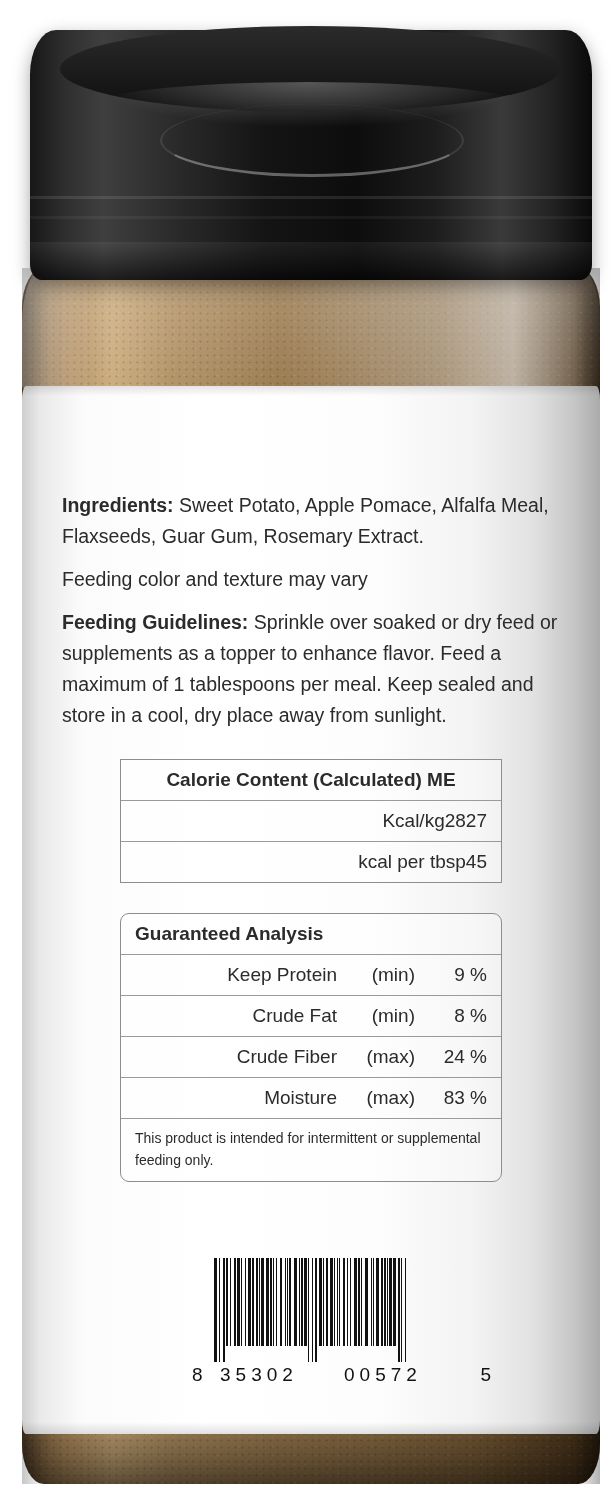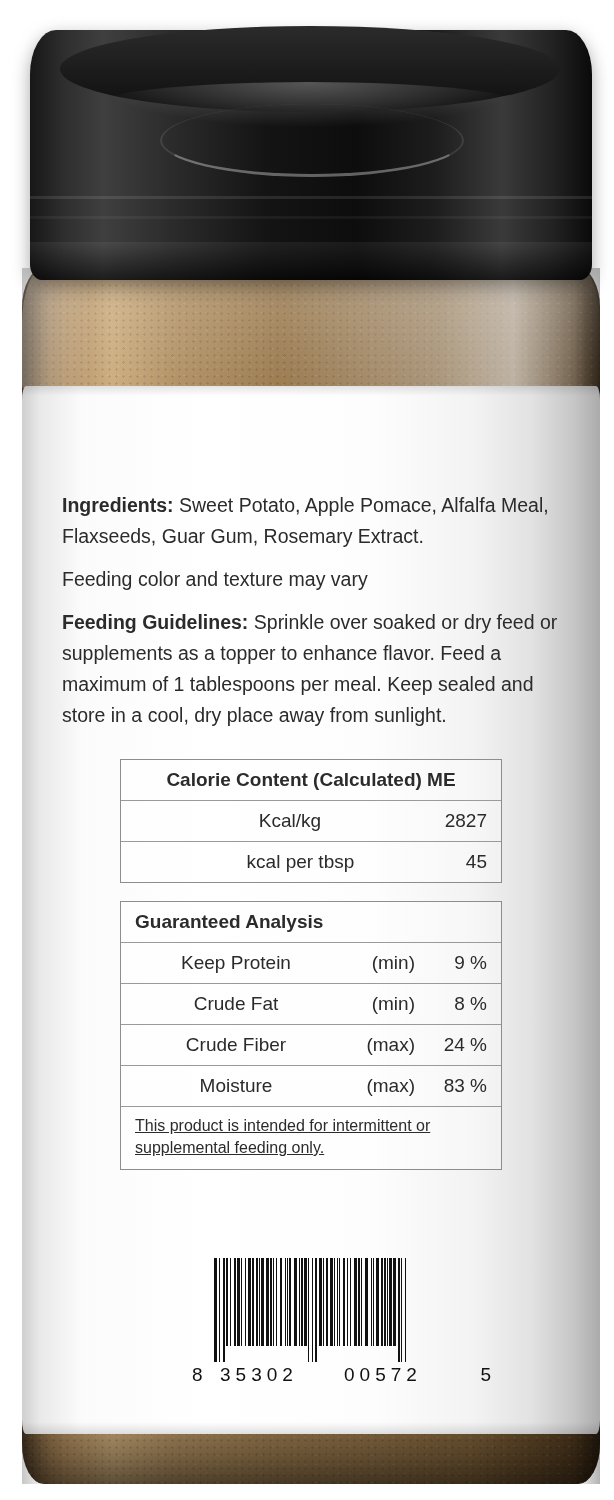--- a/index.html
+++ b/index.html
@@ -179,52 +179,51 @@
   .para b { font-weight: bold; }
 
   
   .table-box {
     border: 1px solid #8d8d8d;
     margin: 0 auto;
     width: 380px;
     background: rgba(255,255,255,0.35);
   }
   .table-box.calorie { margin-top: 28px; }
-  .table-box.ga { margin-top: 18px; }
+  .table-box.ga { margin-top: 30px; border-radius: 9px; }
 
   .trow {
     display: flex;
     align-items: center;
     border-bottom: 1px solid #9a9a9a;
     padding: 7px 14px;
     font-size: 19px;
     line-height: 26px;
     color: #2b2b2b;
     box-sizing: border-box;
   }
   .trow:last-child { border-bottom: none; }
   .trow.header {
     font-weight: bold;
     justify-content: center;
   }
   .trow.header-left {
     font-weight: bold;
     justify-content: flex-start;
   }
-  .trow .name { flex: 1 1 auto; text-align: center; }
+  .trow .name { flex: 1 1 auto; text-align: right; }
   .trow .qual { width: 78px; text-align: right; padding-right: 10px; color: #2b2b2b; }
   .trow .val  { width: 62px; text-align: right; }
   .trow .val-wide { flex: 0 0 auto; text-align: center; }
 
   .footnote {
     padding: 8px 14px 10px 14px;
-    font-size: 16px;
+    font-size: 14px;
     line-height: 22px;
     color: #2b2b2b;
-    text-decoration: underline;
   }
 
   
   .barcode-wrap {
     position: absolute;
     left: 170px;
     top: 872px;
     width: 300px;
   }
   .bars {

